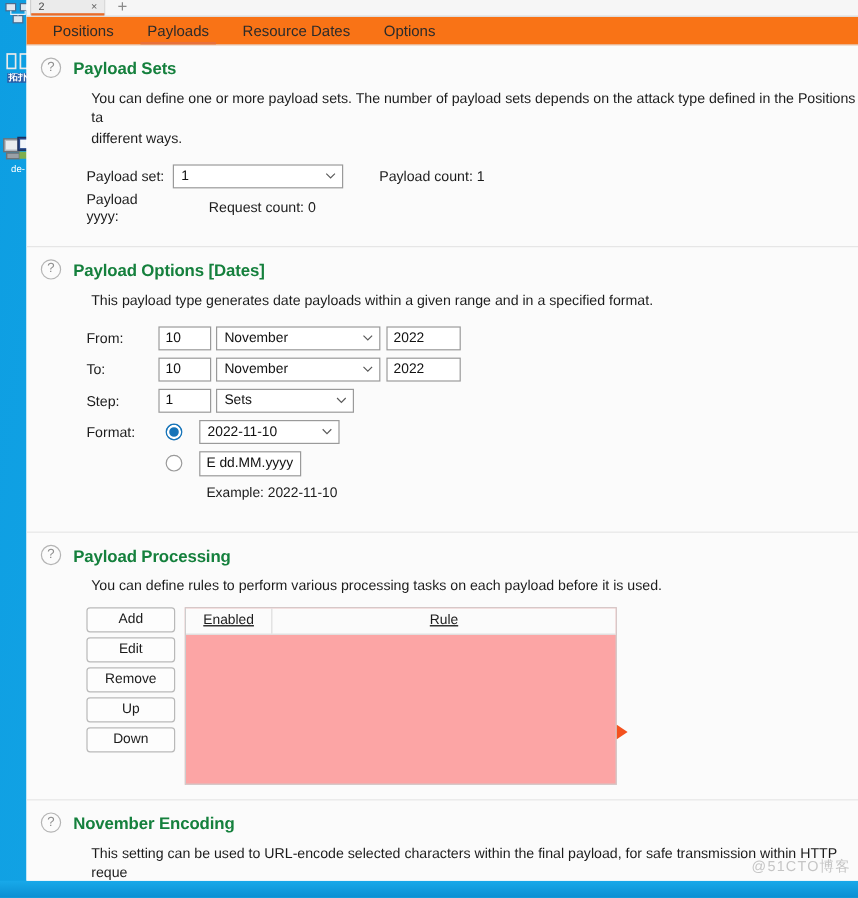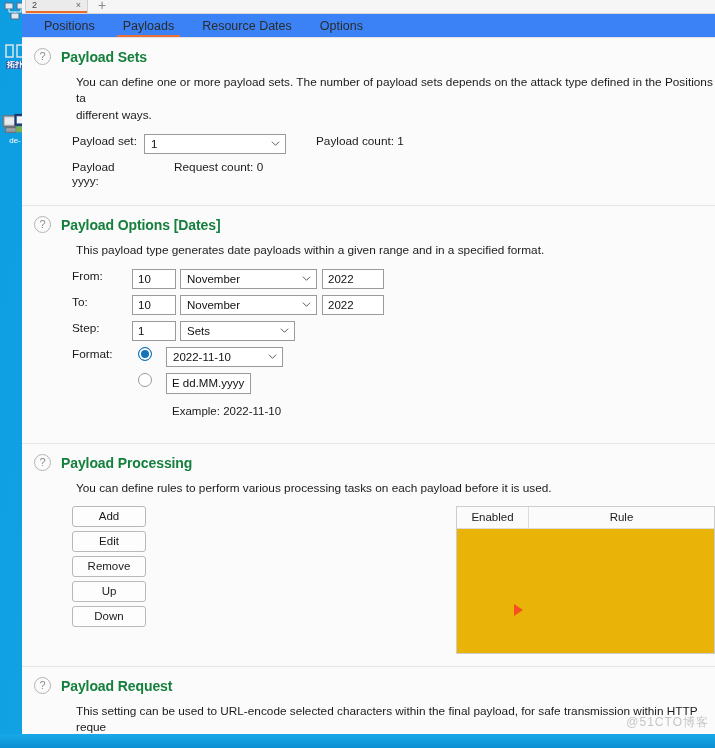--- a/index.html
+++ b/index.html
@@ -93,21 +93,21 @@
     font-size: 14px;
     color: #8a8a8a;
     line-height: 14px;
   }
 
   
   #navtabs {
     display: flex;
     align-items: flex-end;
     height: 24px;
-    background: #3b82f6;
+    background: #f97316;
     border-bottom: 1px solid #e2e2e2;
     padding-left: 8px;
   }
   .navtab {
     position: relative;
     padding: 0 14px 4px;
     font-size: 12.5px;
     color: #2b2b2b;
     cursor: default;
     white-space: nowrap;
@@ -163,20 +163,21 @@
     line-height: 1.38;
     white-space: pre-line;
   }
 
   
   .form {
     margin: 11px 0 0 38px;
   }
   .row {
     display: flex;
+    align-items: center;
     height: 26px;
   }
   .lbl {
     font-size: 11.8px;
     color: #1b1b1b;
     width: 72px;
     flex: none;
   }
   .lbl.short { width: 60px; }
 
@@ -238,37 +239,37 @@
     font-size: 11.5px;
     color: #1b1b1b;
     margin: 6px 0 0 100px;
   }
 
   
   .proc-wrap {
     display: flex;
     margin: 10px 0 0 38px;
     gap: 8px;
-    justify-content: space-between;
   }
   .btn-col { display: flex; flex-direction: column; gap: 4px; }
   .btn {
     width: 74px; height: 21px;
     border: 1px solid #b9b9b9;
     border-radius: 3px;
     background: #fdfdfd;
     font-size: 11.5px;
     color: #1b1b1b;
     text-align: center;
     line-height: 19px;
   }
   .ruletable {
-    width: 259px; height: 148px;
+    width: 360px; height: 148px;
     border: 1px solid #cdcdcd;
-    background: #eab308;
+    background: #fca5a5;
+    text-decoration: underline;
   }
   .rt-head {
     display: flex;
     height: 22px;
     border-bottom: 1px solid #dcdcdc;
     background: #fbfbfb;
   }
   .rt-th {
     font-size: 11.5px;
     color: #1b1b1b;
@@ -468,21 +469,21 @@
             <div class="rt-th enabled">Enabled</div>
             <div class="rt-th rule">Rule</div>
           </div>
         </div>
       </div>
     </div>
 
     <div class="section last" style="height:60px">
       <div class="sec-head">
         <div class="helpicon">?</div>
-        <div class="sec-title">Payload Request</div>
+        <div class="sec-title">November Encoding</div>
       </div>
       <div class="sec-desc">This setting can be used to URL-encode selected characters within the final payload, for safe transmission within HTTP reque</div>
     </div>
 
     <div class="arrow-marker"></div>
 
   </div>
 </div>
 
 <div class="watermark">@51CTO博客</div>

